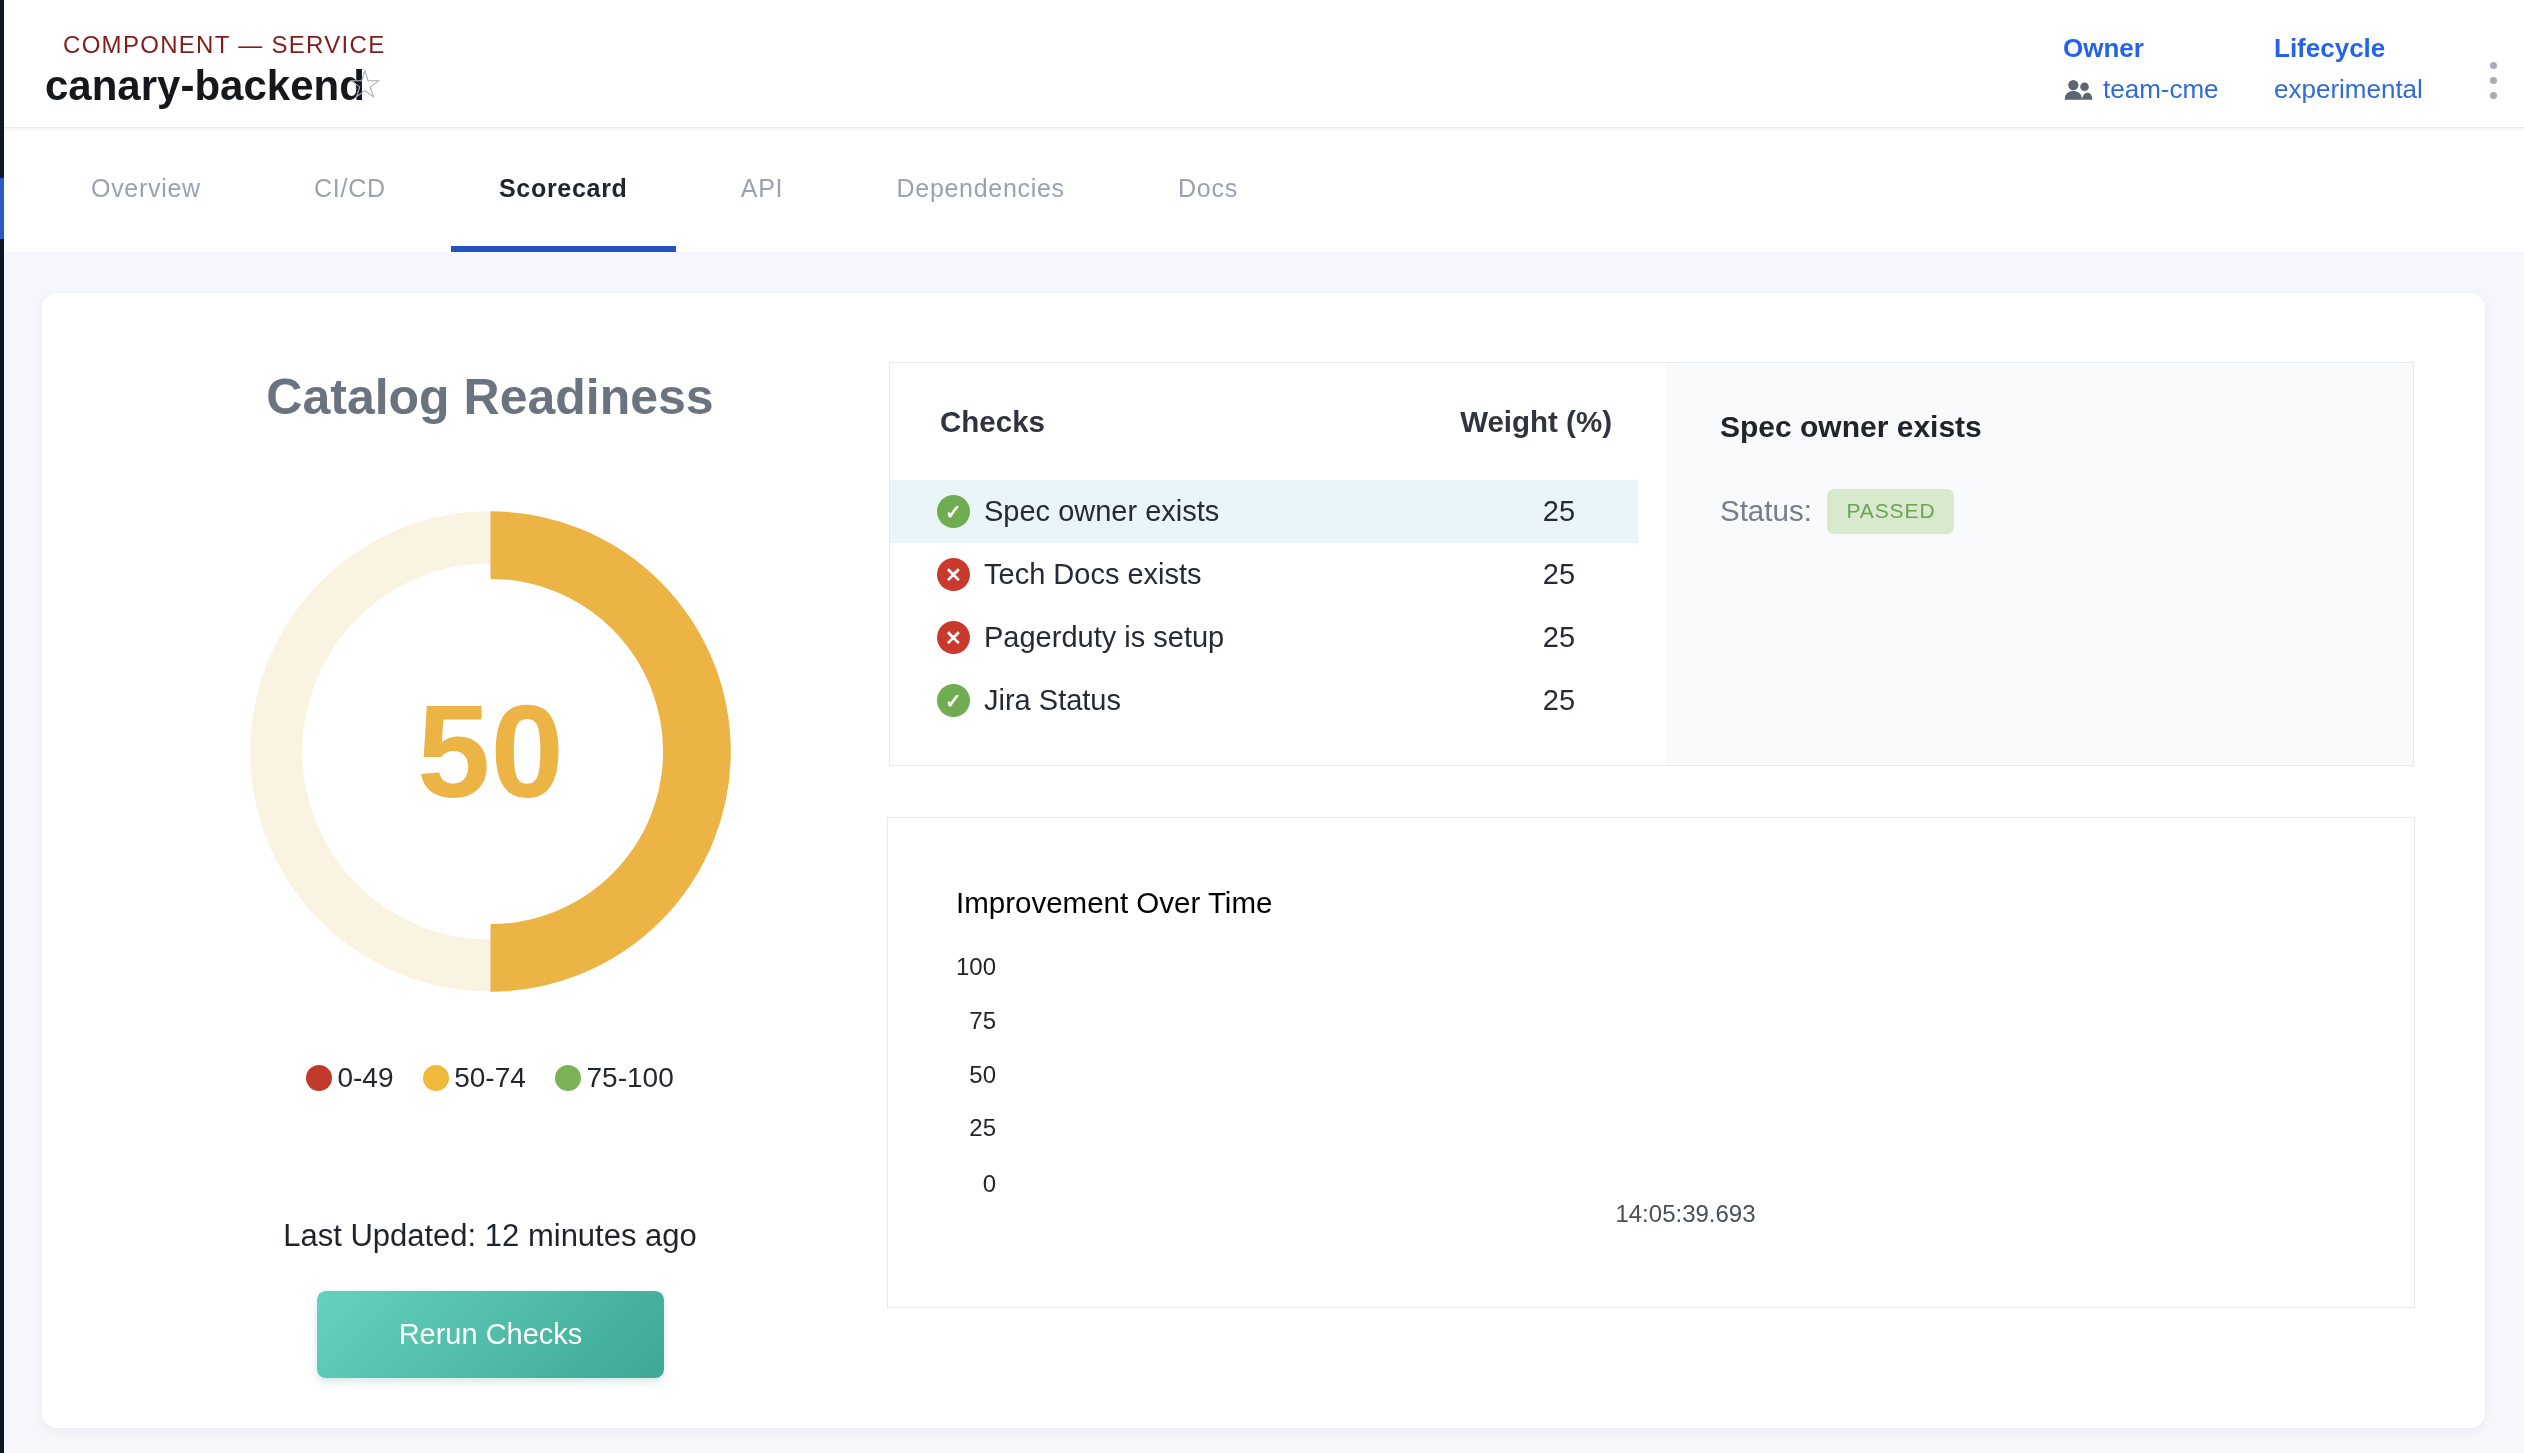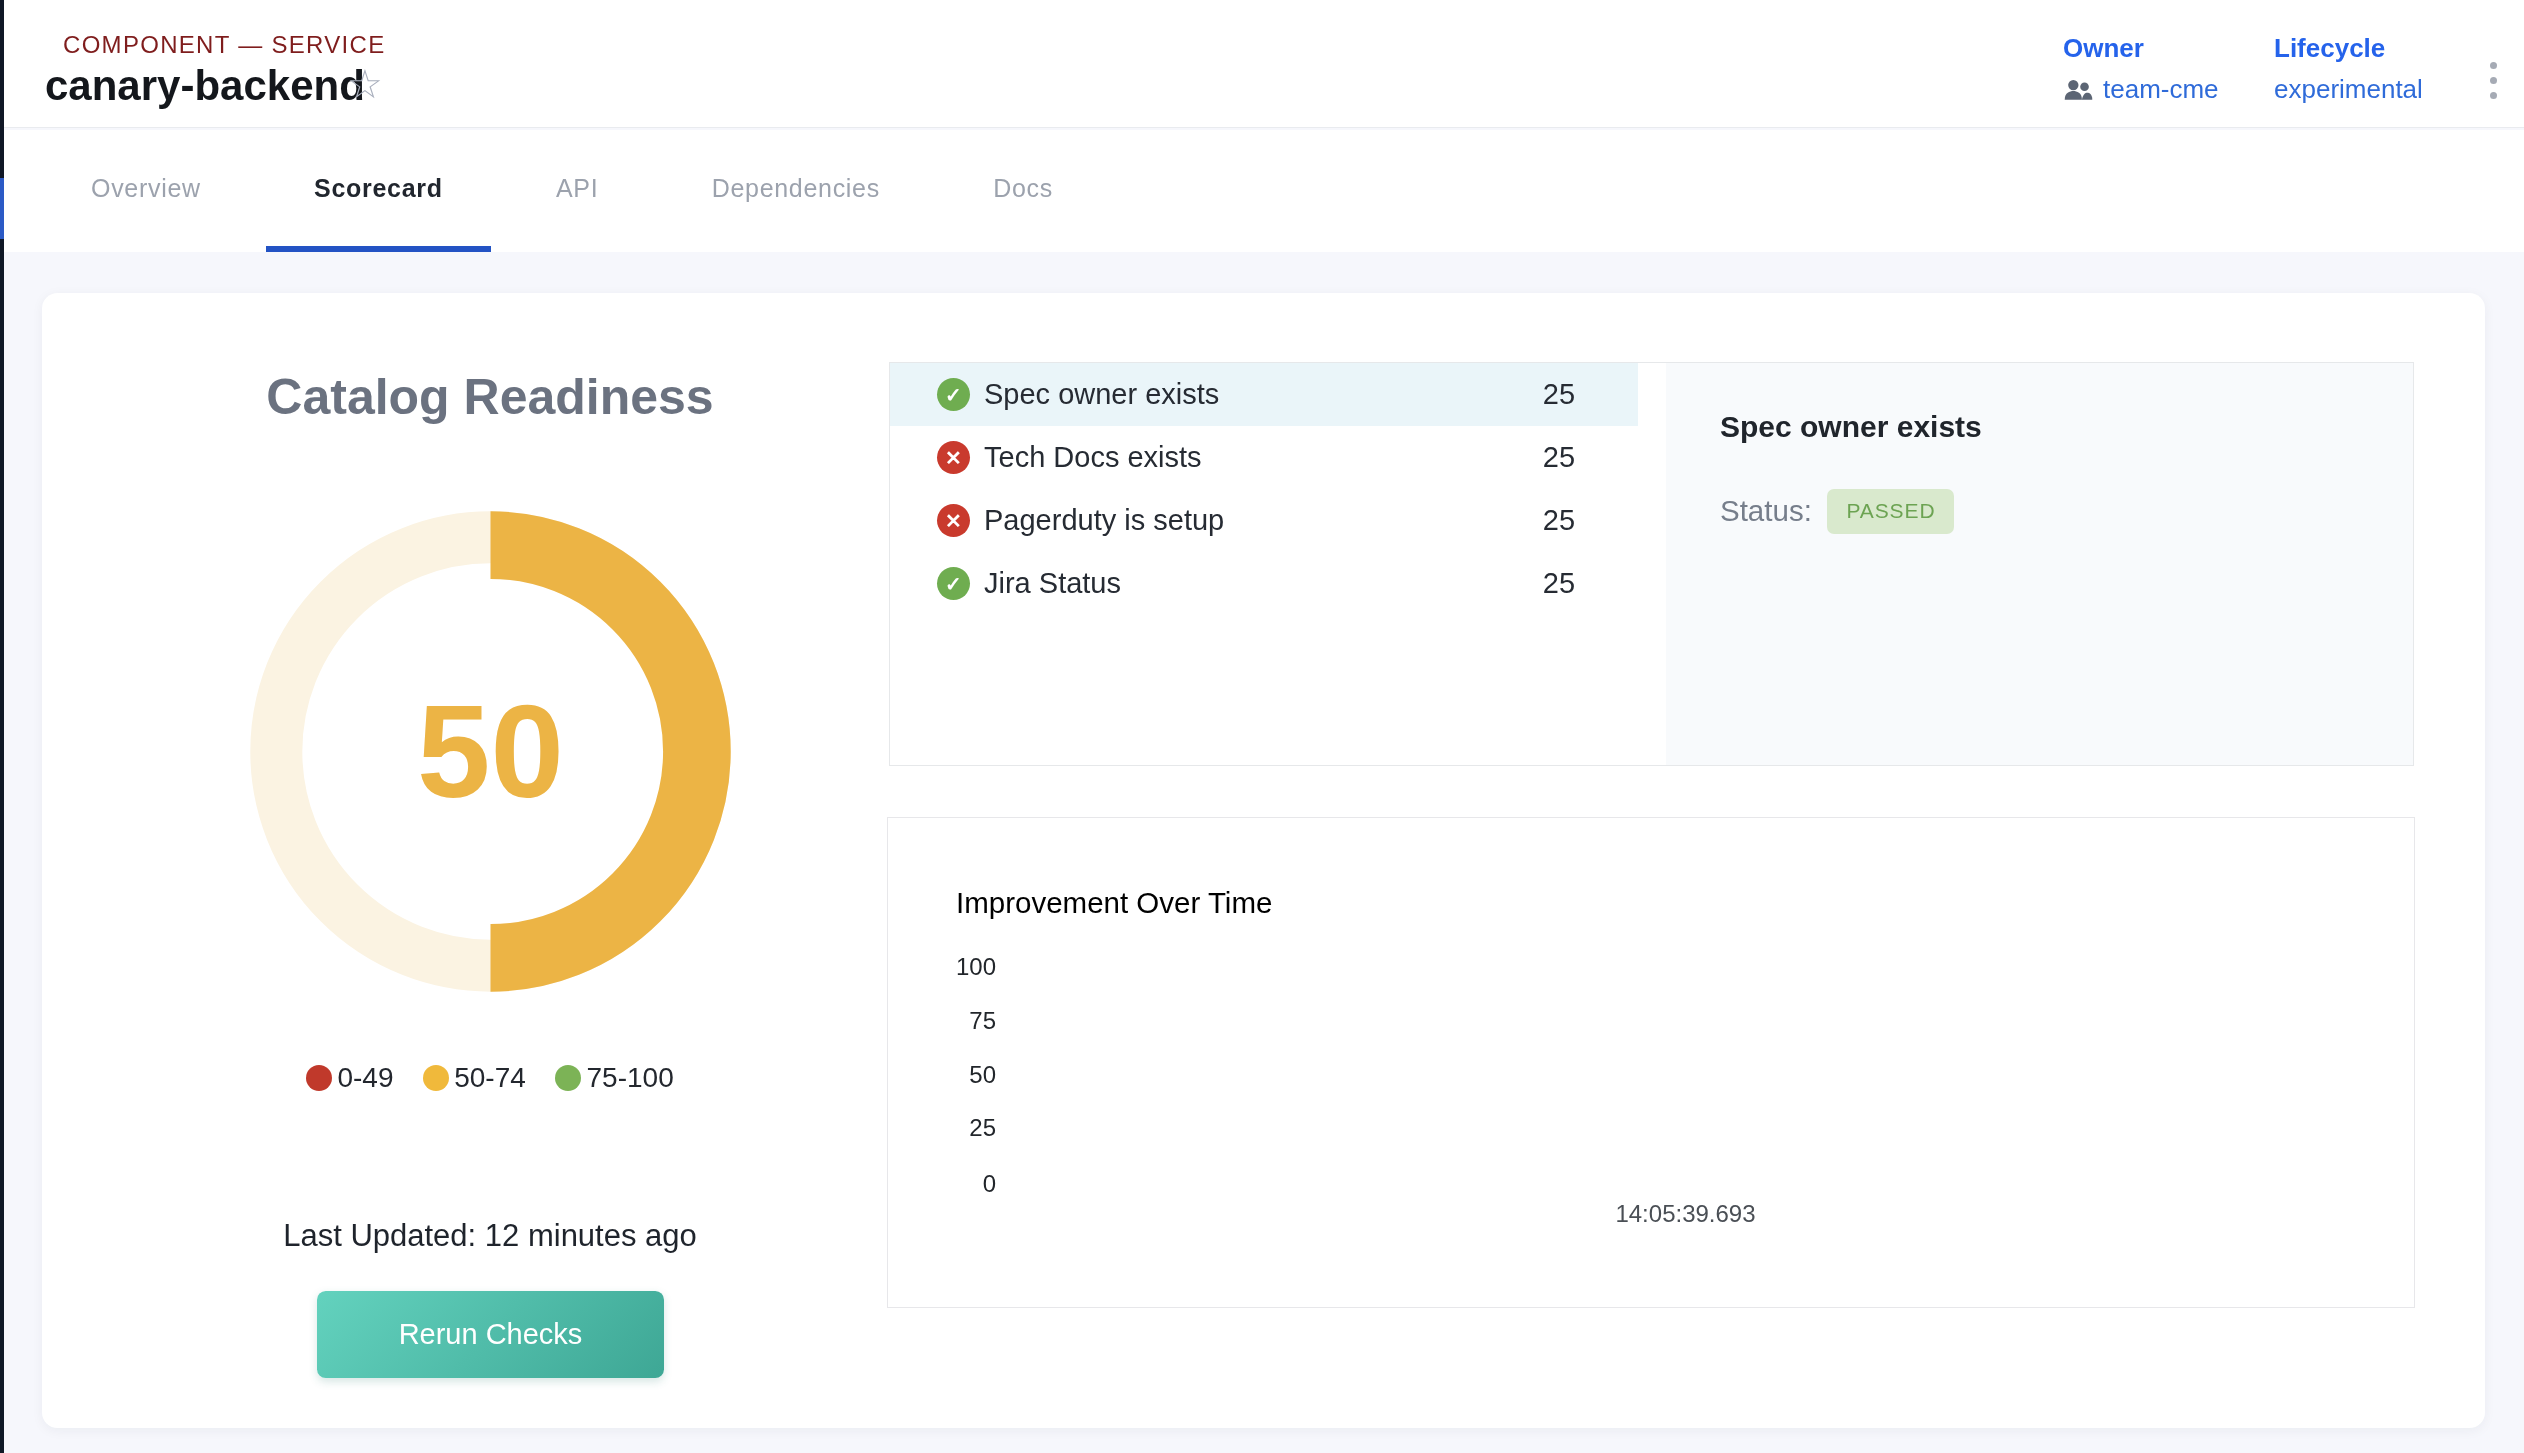--- a/index.html
+++ b/index.html
@@ -112,20 +112,21 @@
 
   <div class="kebab">
     <span class="dot"></span>
       <span class="dot"></span>
       <span class="dot"></span>
   </div>
 </div>
 
 <div class="tabbar">
   <div class="tab">Overview</div>
+  <div class="tab">CI/CD</div>
   <div class="tab active">Scorecard</div>
   <div class="tab">API</div>
   <div class="tab">Dependencies</div>
   <div class="tab">Docs</div>
 </div>
 
 <div class="main-card">
 
   <div class="score-title">Catalog Readiness</div>
 
@@ -150,20 +151,24 @@
       <span class="legend-dot" style="background-color: rgb(124, 179, 86);"></span>
       <span>75-100</span>
     </div>
   </div>
 
   <div class="last-updated">Last Updated: 12 minutes ago</div>
   <button class="rerun-btn">Rerun Checks</button>
 
   <div class="checks-panel">
     <div class="checks-list">
+      <div class="checks-header">
+        <span class="col-name">Checks</span>
+        <span class="col-weight">Weight (%)</span>
+      </div>
 
       <div class="check-row highlighted">
         <span class="check-icon passed">✓</span>
         <span class="check-label">Spec owner exists</span>
         <span class="check-weight">25</span>
       </div>
       <div class="check-row">
         <span class="check-icon failed">✕</span>
         <span class="check-label">Tech Docs exists</span>
         <span class="check-weight">25</span>

